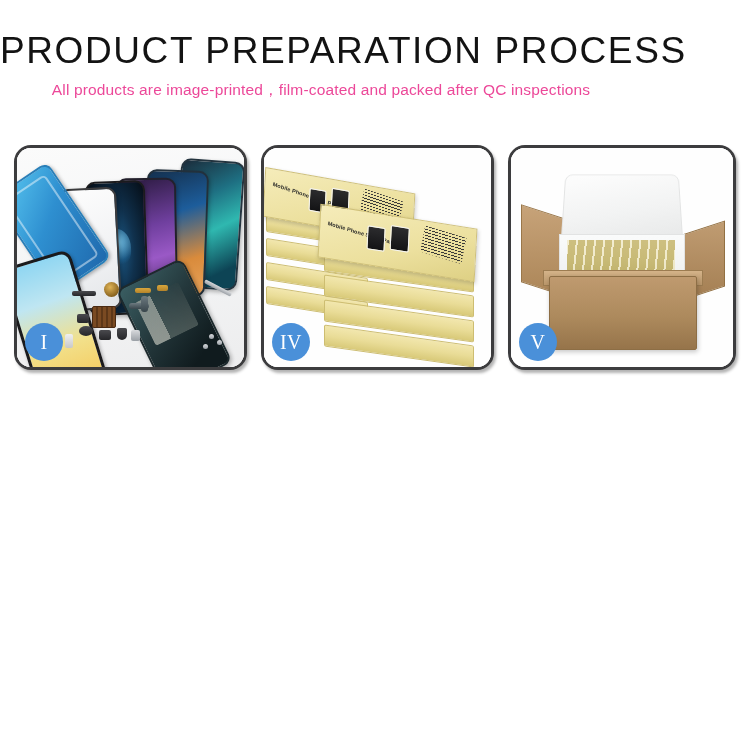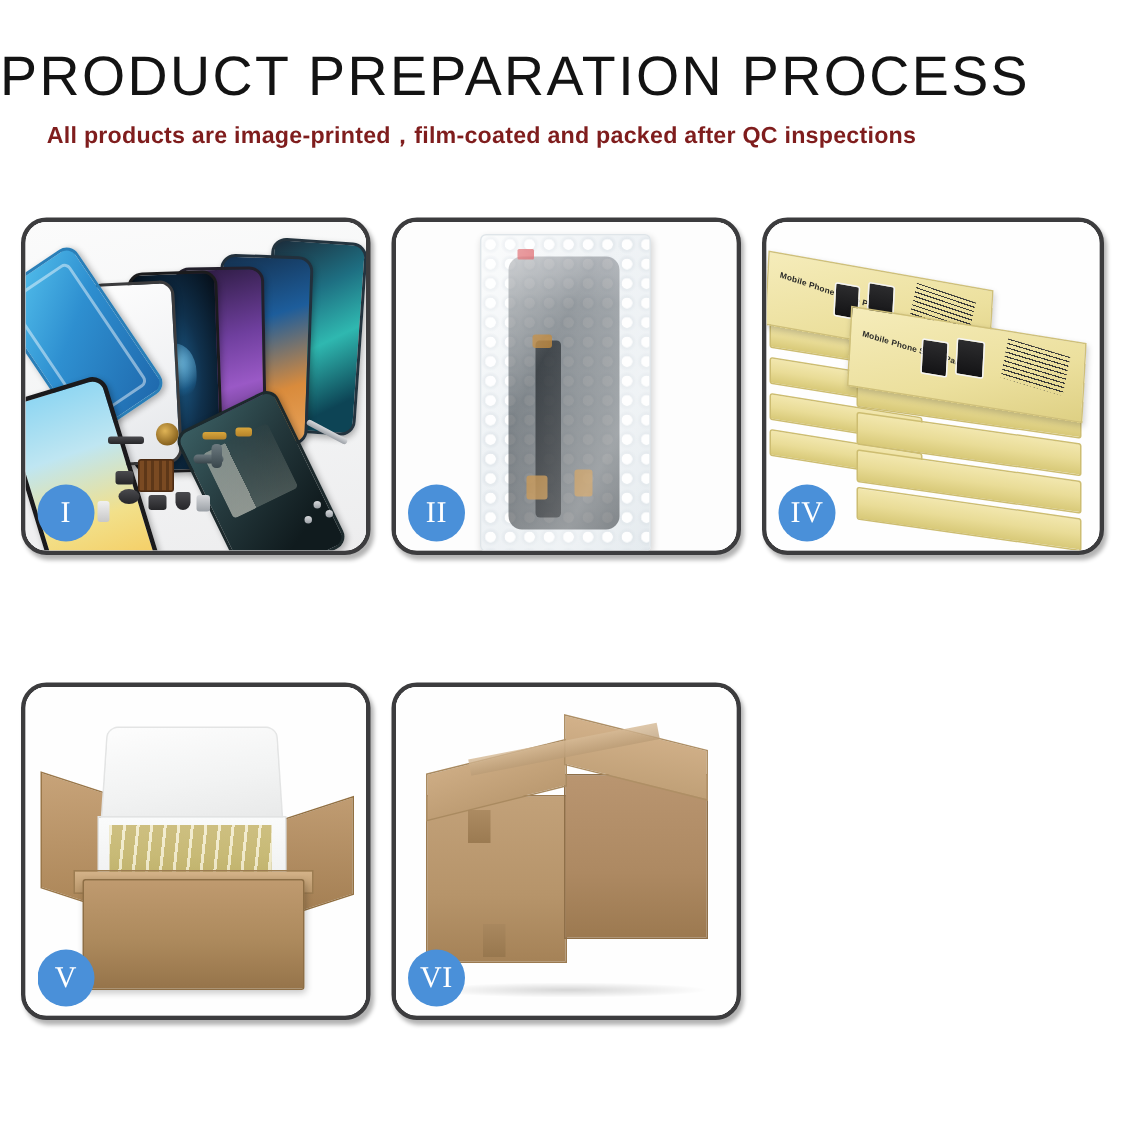--- a/index.html
+++ b/index.html
@@ -27,23 +27,23 @@
     font-weight: 400;
     letter-spacing: 1.6px;
     color: #131313;
     line-height: 1.12;
     white-space: nowrap;
   }
   .page-subtitle {
     margin-top: 9px;
     font-family: "Liberation Sans", sans-serif;
     font-size: 15.5px;
-    font-weight: 700;
+    font-weight: 400;
     letter-spacing: 0.15px;
-    color: #7f1d1d;
+    color: #ec4899;
     white-space: nowrap;
   }
 
   
   .grid {
     position: absolute;
     left: 14px;
     top: 145px;
     width: 722px;
     display: grid;
@@ -473,35 +473,20 @@
       <div class="part part-silver" style="left:114px;top:182px;width:9px;height:11px;"></div>
       <div class="part part-white" style="left:48px;top:186px;width:8px;height:14px;border-radius:2px;"></div>
       <div class="part part-silver" style="left:186px;top:138px;width:30px;height:4px;transform:rotate(28deg);"></div>
       <div class="part part-silver" style="left:192px;top:186px;width:5px;height:5px;border-radius:50%;"></div>
       <div class="part part-silver" style="left:200px;top:192px;width:5px;height:5px;border-radius:50%;"></div>
       <div class="part part-silver" style="left:186px;top:196px;width:5px;height:5px;border-radius:50%;"></div>
     </div>
     <div class="badge">I</div>
   </div>
 
-  <div class="panel">
-    <div class="panel-stage">
-      <div class="p2-bg"></div>
-      <div class="bubble-bag">
-        <div class="bb-screen"></div>
-        <div class="bb-flex"></div>
-        <div class="bb-conn" style="left:34px;top:66px;width:13px;height:9px;"></div>
-        <div class="bb-conn" style="left:30px;top:160px;width:14px;height:16px;"></div>
-        <div class="bb-conn" style="left:62px;top:156px;width:12px;height:18px;"></div>
-        <div class="bb-sticker"></div>
-        <div class="bb-glare"></div>
-      </div>
-    </div>
-    <div class="badge">II</div>
-  </div>
 
 
   <div class="panel">
     <div class="panel-stage">
       <div class="p4-bg"></div>
 
       <div class="sb" style="left:2px;top:74px;width:100px;height:16px;transform:skewY(9deg);"></div>
       <div class="sb" style="left:2px;top:98px;width:100px;height:16px;transform:skewY(9deg);"></div>
       <div class="sb" style="left:2px;top:122px;width:100px;height:16px;transform:skewY(9deg);"></div>
       <div class="sb" style="left:2px;top:146px;width:100px;height:16px;transform:skewY(9deg);"></div>
@@ -535,28 +520,14 @@
       <div class="ct-flapR"></div>
       <div class="ct-foamlid"></div>
       <div class="ct-foambox"></div>
       <div class="ct-inner"></div>
       <div class="ct-rim"></div>
       <div class="ct-body"></div>
     </div>
     <div class="badge">V</div>
   </div>
 
-  <div class="panel">
-    <div class="panel-stage">
-      <div class="p6-bg"></div>
-      <div class="sc-face-l"></div>
-      <div class="sc-face-r"></div>
-      <div class="sc-lid-l"></div>
-      <div class="sc-lid-r"></div>
-      <div class="sc-tape"></div>
-      <div class="sc-tab" style="left:48px;top:82px;"></div>
-      <div class="sc-tab" style="left:58px;top:158px;"></div>
-      <div class="sc-shadow"></div>
-    </div>
-    <div class="badge">VI</div>
-  </div>
 
 </div>
 
 </body></html>

